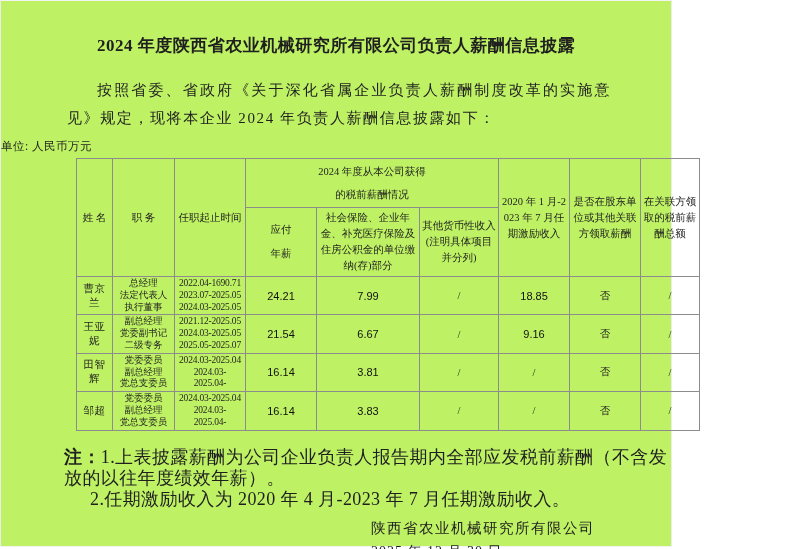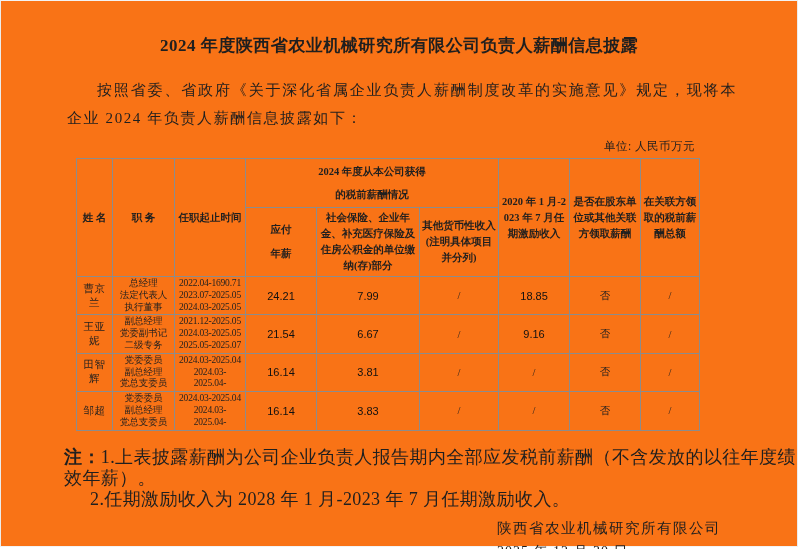--- a/index.html
+++ b/index.html
@@ -4,48 +4,47 @@
 <style>
   html,body{margin:0;padding:0;background:#ffffff;}
   body{
     width:800px;height:549px;
     font-family:"Liberation Serif","DejaVu Serif",serif;
     color:#1f1f1f;
     position:relative;
     overflow:hidden;
   }
   .page{
-    width:798px;height:547px;
+    width:672px;height:547px;
     border-left:1px solid #ececec;
     border-right:1px solid #ececec;
     border-top:1px solid #f3f3f3;
     border-bottom:1px solid #f3f3f3;
     box-sizing:border-box;
-    background:#f97316;
+    background:#bef264;
   }
   .title{
     padding-top:33px;
     text-align:center;
     font-size:17px;
     font-weight:bold;
     letter-spacing:0.5px;
     line-height:24px;
   }
   .intro{
     margin:18px 60px 0 66px;
     font-size:15px;
     line-height:28px;
     letter-spacing:1.6px;
     text-align:justify;
     text-indent:2em;
   }
   .unit{
     margin-top:6px;
     margin-right:102px;
-    text-align:right;
     font-size:11.5px;
     line-height:16px;
     letter-spacing:0.5px;
   }
   table.salary{
     margin-left:75px;
     margin-top:4px;
     border-collapse:collapse;
     table-layout:fixed;
     width:623px;
@@ -53,21 +52,21 @@
   }
   table.salary th, table.salary td{
     border:1px solid #8c8c8c;
     text-align:center;
     vertical-align:middle;
     padding:1px 2px;
     overflow:hidden;
     word-break:break-all;
   }
   table.salary th{
-    font-weight:bold;
+    font-weight:normal;
     font-size:10.5px;
     line-height:16px;
   }
   .hrow1{height:41px;}
   .hrow2{height:69px;}
   .drow{height:36px;}
   th.group-head div{line-height:19px;padding:2px 0;}
   th.payable div{line-height:24px;}
   th.social-head{line-height:15px;font-size:10px;padding:1px 4px;}
   th.other-head{line-height:17px;font-size:10px;padding:1px 3px;}
@@ -228,21 +227,21 @@
       <td class="c-slash">/</td>
       <td class="c-slash">/</td>
       <td class="c-yn">否</td>
       <td class="c-slash">/</td>
     </tr>
   </tbody>
     </table>
 
   <div class="notes">
     <div><span class="note-label">注：</span><span>1.上表披露薪酬为公司企业负责人报告期内全部应发税前薪酬（不含发放的以往年度绩效年薪）。</span></div>
-    <div class="note2">2.任期激励收入为 2028 年 1 月-2023 年 7 月任期激励收入。</div>
+    <div class="note2">2.任期激励收入为 2020 年 4 月-2023 年 7 月任期激励收入。</div>
   </div>
 
   <div class="signature">
     <div class="company">陕西省农业机械研究所有限公司</div>
     <div class="date">2025 年 12 月 30 日</div>
   </div>
 
 </div>
 
 </body></html>

